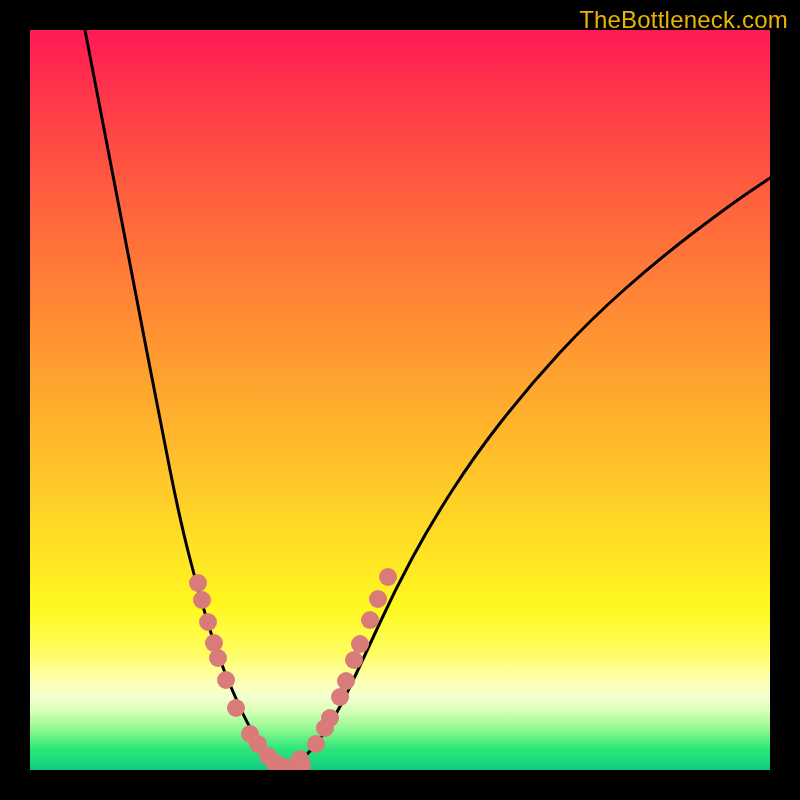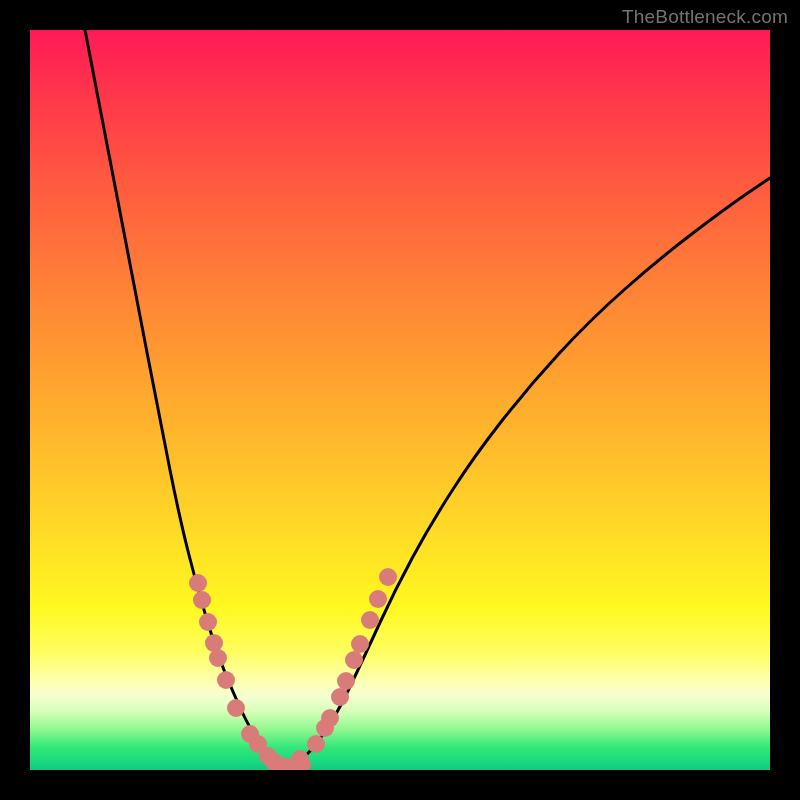--- a/index.html
+++ b/index.html
@@ -41,22 +41,22 @@
       #90f890 94.5%,
       #30e878 97%,
       #18d880 99%,
       #10c880 100%
     );
   }
   .watermark {
     position: absolute;
     top: 6px;
     right: 12px;
-    color: #737373;
-    font-size: 19px;
+    color: #eab308;
+    font-size: 24px;
     letter-spacing: 0.2px;
     font-weight: 400;
   }
   svg.curves {
     position: absolute;
     left: 0;
     top: 0;
     width: 740px;
     height: 740px;
   }

